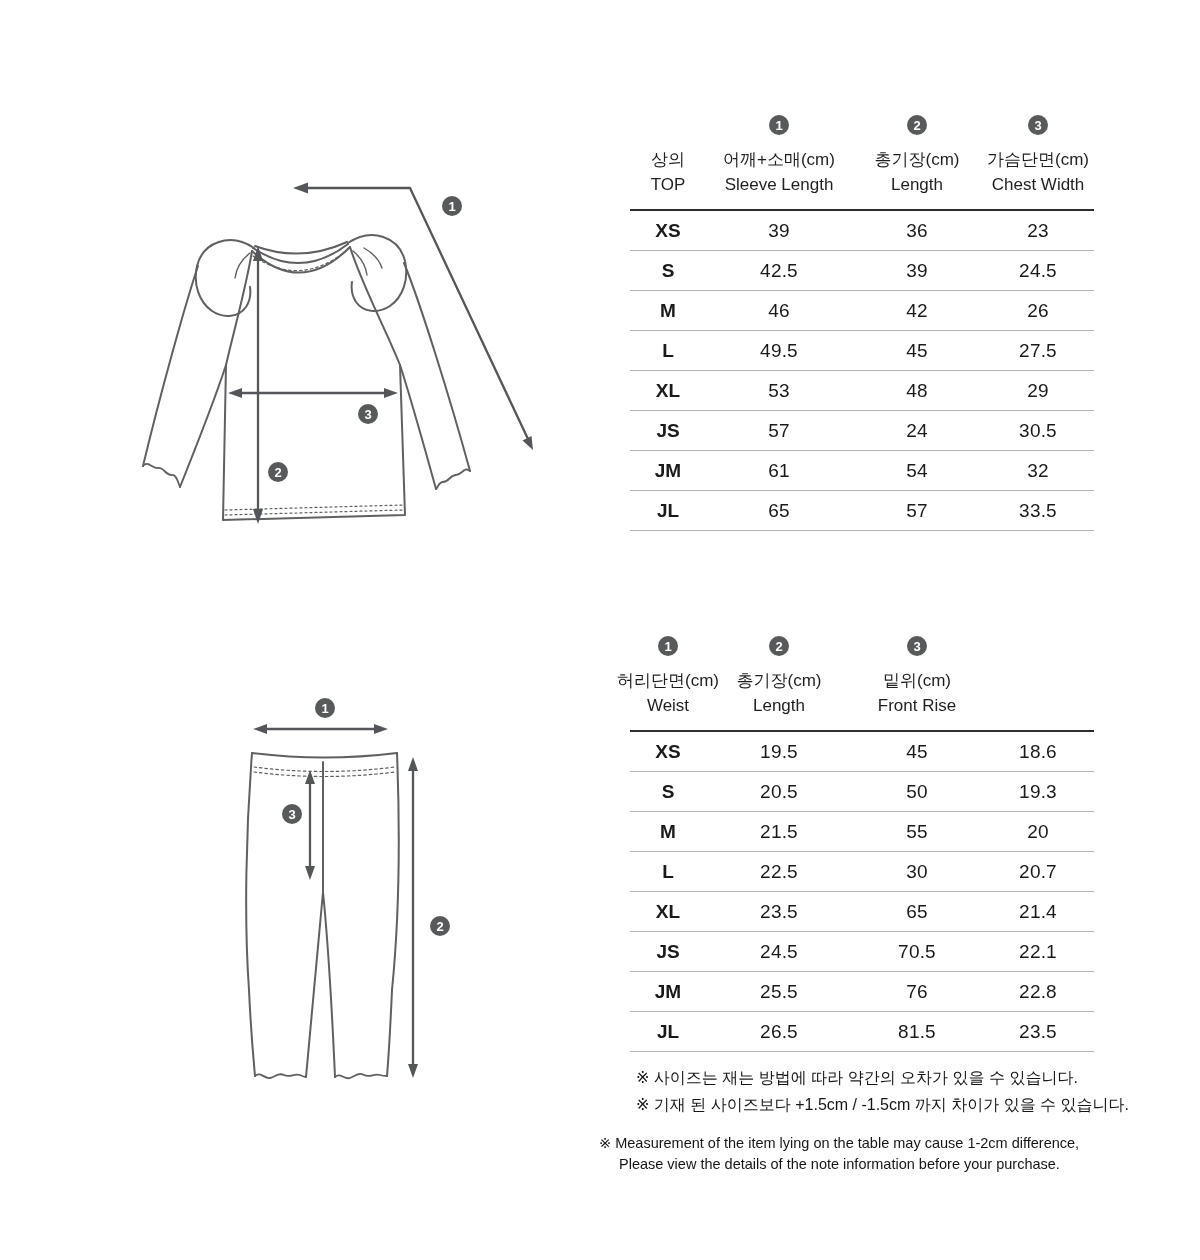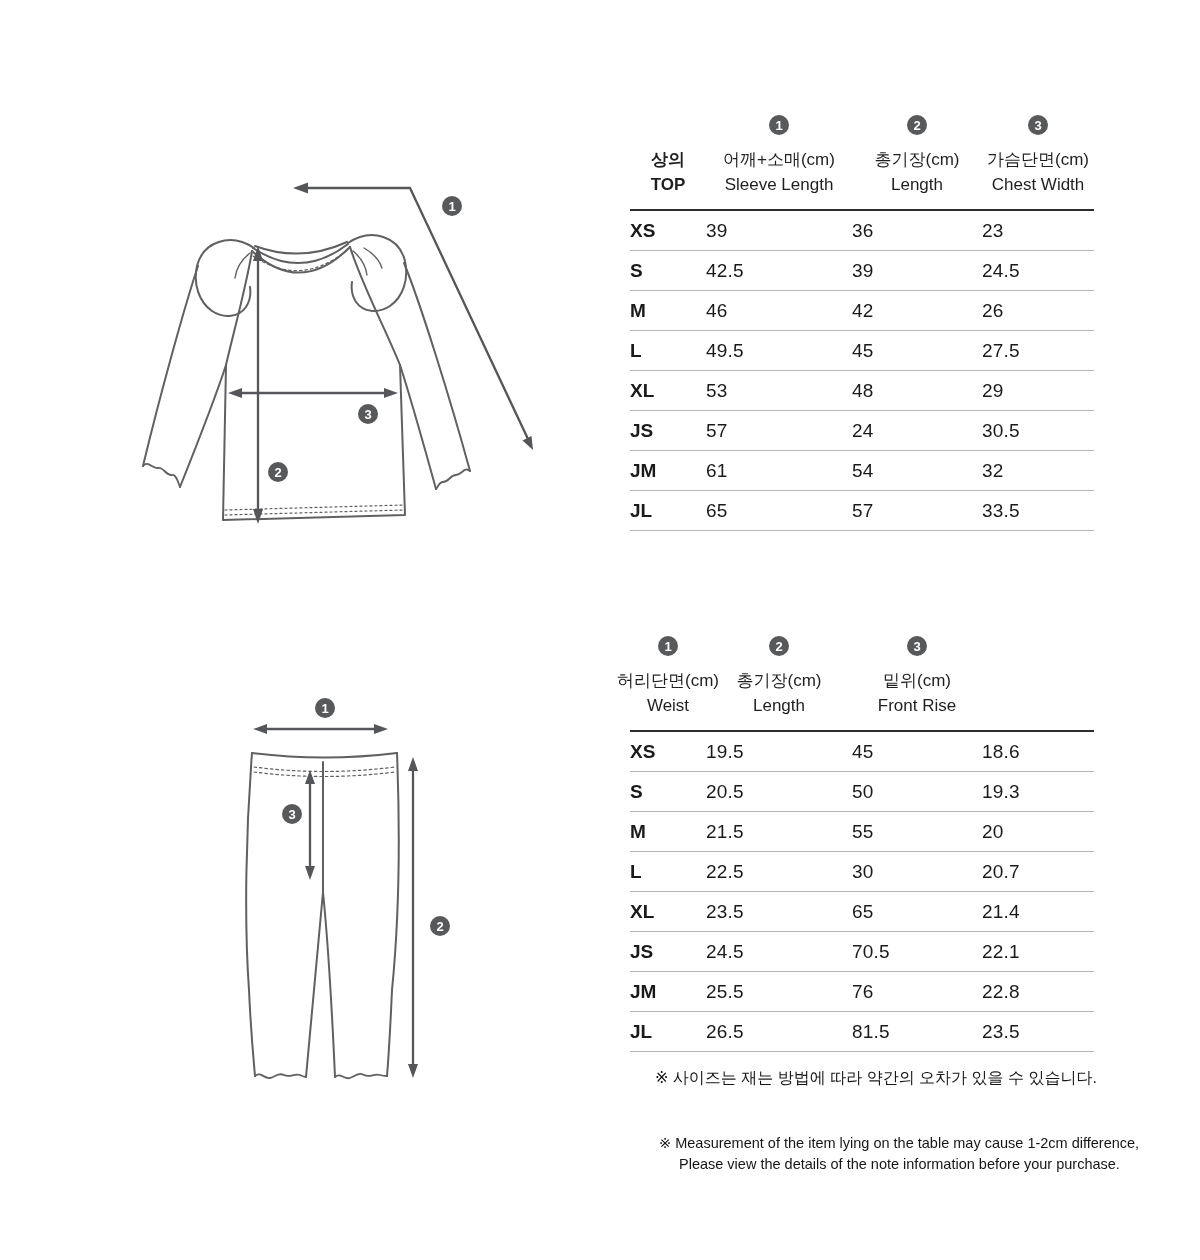--- a/index.html
+++ b/index.html
@@ -9,33 +9,33 @@
 
   
   .stable{position:absolute;width:464px;}
   .thead{display:grid;grid-template-columns:76px 146px 130px 112px;border-bottom:2px solid #2d2d2d;}
   .hcol{display:flex;flex-direction:column;align-items:center;padding-top:8px;padding-bottom:12px;}
   .tbadge{width:20px;height:20px;border-radius:50%;background:#58595b;color:#ffffff;
           font-size:13px;font-weight:700;display:flex;align-items:center;justify-content:center;
           margin-bottom:12px;}
   .badge-spacer{height:32px;}
   .hkr,.hen{font-size:17px;line-height:25px;white-space:nowrap;color:#1f1f1f;}
-  .cat .hkr,.cat .hen{font-weight:700;}
+  .cat .hkr,.cat .hen{font-weight:400;}
   .trow{display:grid;grid-template-columns:76px 146px 130px 112px;height:40px;
-        border-bottom:1px solid #b4b4b4;align-items:center;box-sizing:border-box;}
+        border-bottom:1px solid #b4b4b4;align-items:center;text-align:center;box-sizing:border-box;}
   .tsize{font-weight:700;font-size:19px;}
   .tval{font-weight:400;font-size:19px;letter-spacing:0.2px;}
 
   
   .dbadge{position:absolute;width:20px;height:20px;border-radius:50%;background:#58595b;color:#fff;
           font-size:13px;font-weight:700;display:flex;align-items:center;justify-content:center;}
 
   
-  .notes-kr{position:absolute;left:655px;top:1064px;font-size:16px;line-height:27px;color:#161616;}
-  .notes-en{position:absolute;left:659px;top:1133px;font-size:14.5px;line-height:20.5px;color:#161616;}
+  .notes-kr{position:absolute;left:636px;top:1064px;font-size:16px;line-height:27px;color:#161616;}
+  .notes-en{position:absolute;left:599px;top:1133px;font-size:14.5px;line-height:20.5px;color:#161616;}
   .noteline{white-space:nowrap;}
   .indent{padding-left:20px;}
 </style>
 </head>
 <body>
 
 <div class="canvas">
 
   <svg class="abs" style="left:100px;top:130px;" width="460" height="420" viewBox="0 0 460 420">
     <g stroke="#5f605f" fill="none" stroke-width="2" stroke-linecap="round" stroke-linejoin="round">
@@ -264,19 +264,20 @@
         <div class="tsize">JL</div>
         <div class="tval">26.5</div>
         <div class="tval">81.5</div>
         <div class="tval">23.5</div>
       </div>
     </div>
   </div>
 
   <div class="notes-kr">
     <div class="noteline">※ 사이즈는 재는 방법에 따라 약간의 오차가 있을 수 있습니다.</div>
+    <div class="noteline">※ 기재 된 사이즈보다 +1.5cm / -1.5cm 까지 차이가 있을 수 있습니다.</div>
   </div>
   <div class="notes-en">
     <div class="noteline">※ Measurement of the item lying on the table may cause 1-2cm difference,</div>
     <div class="noteline indent">Please view the details of the note information before your purchase.</div>
   </div>
 
 </div>
 
 </body></html>

